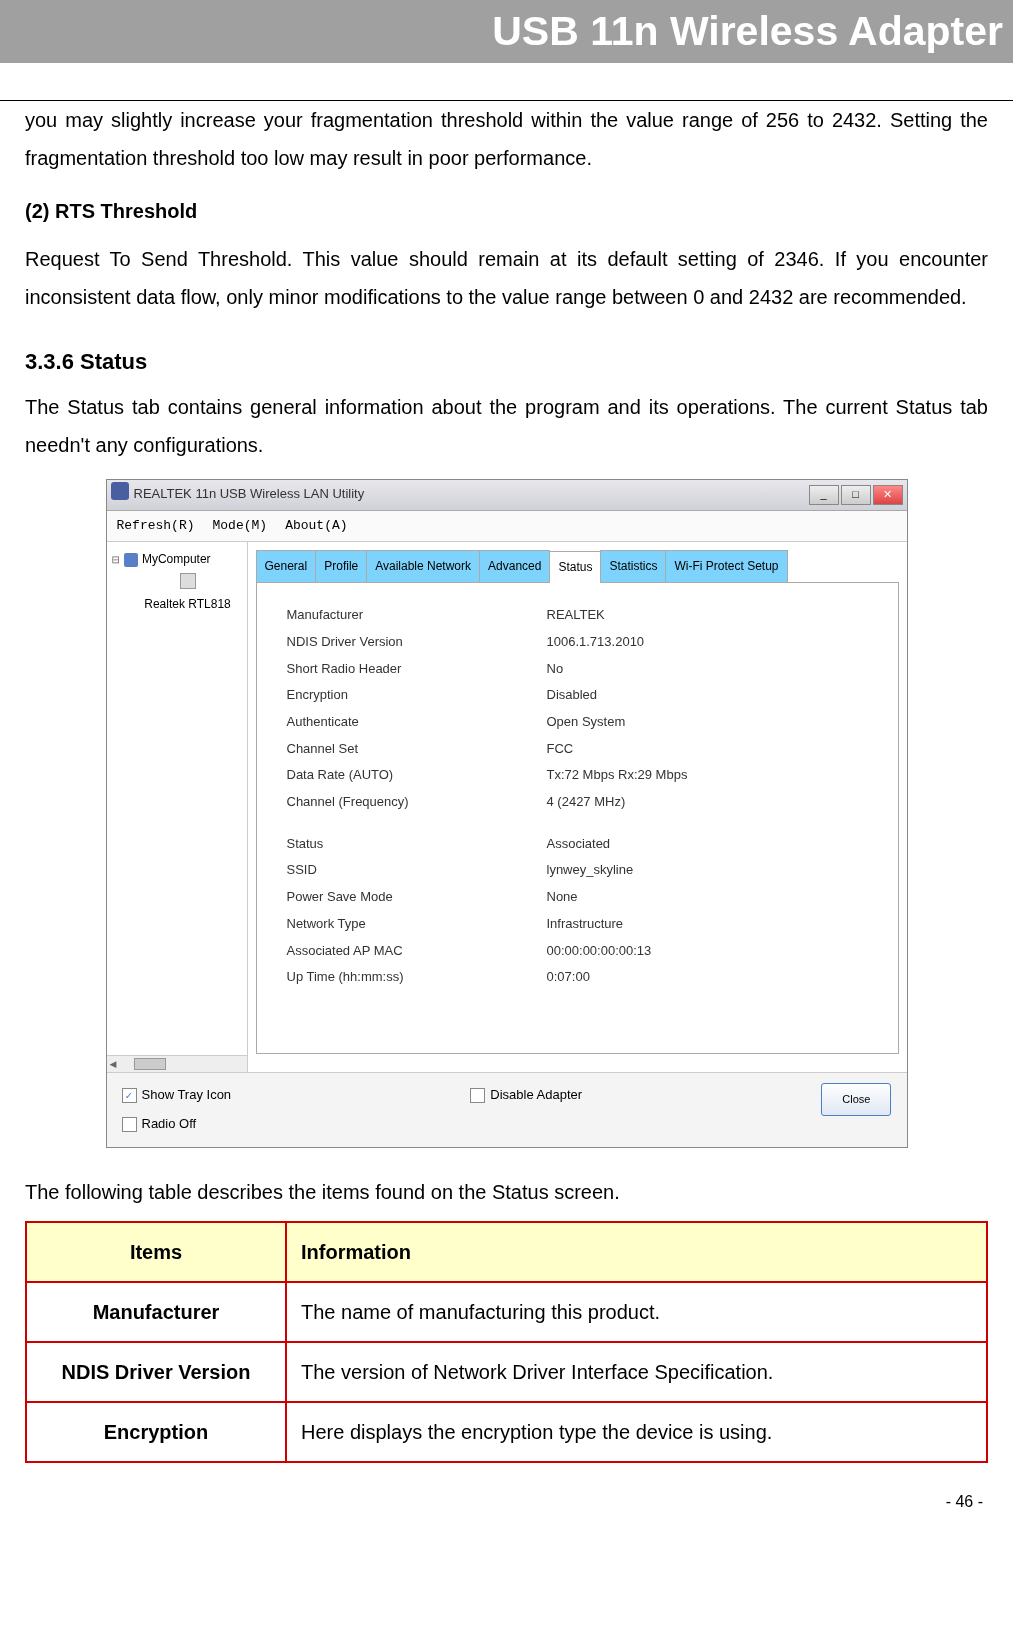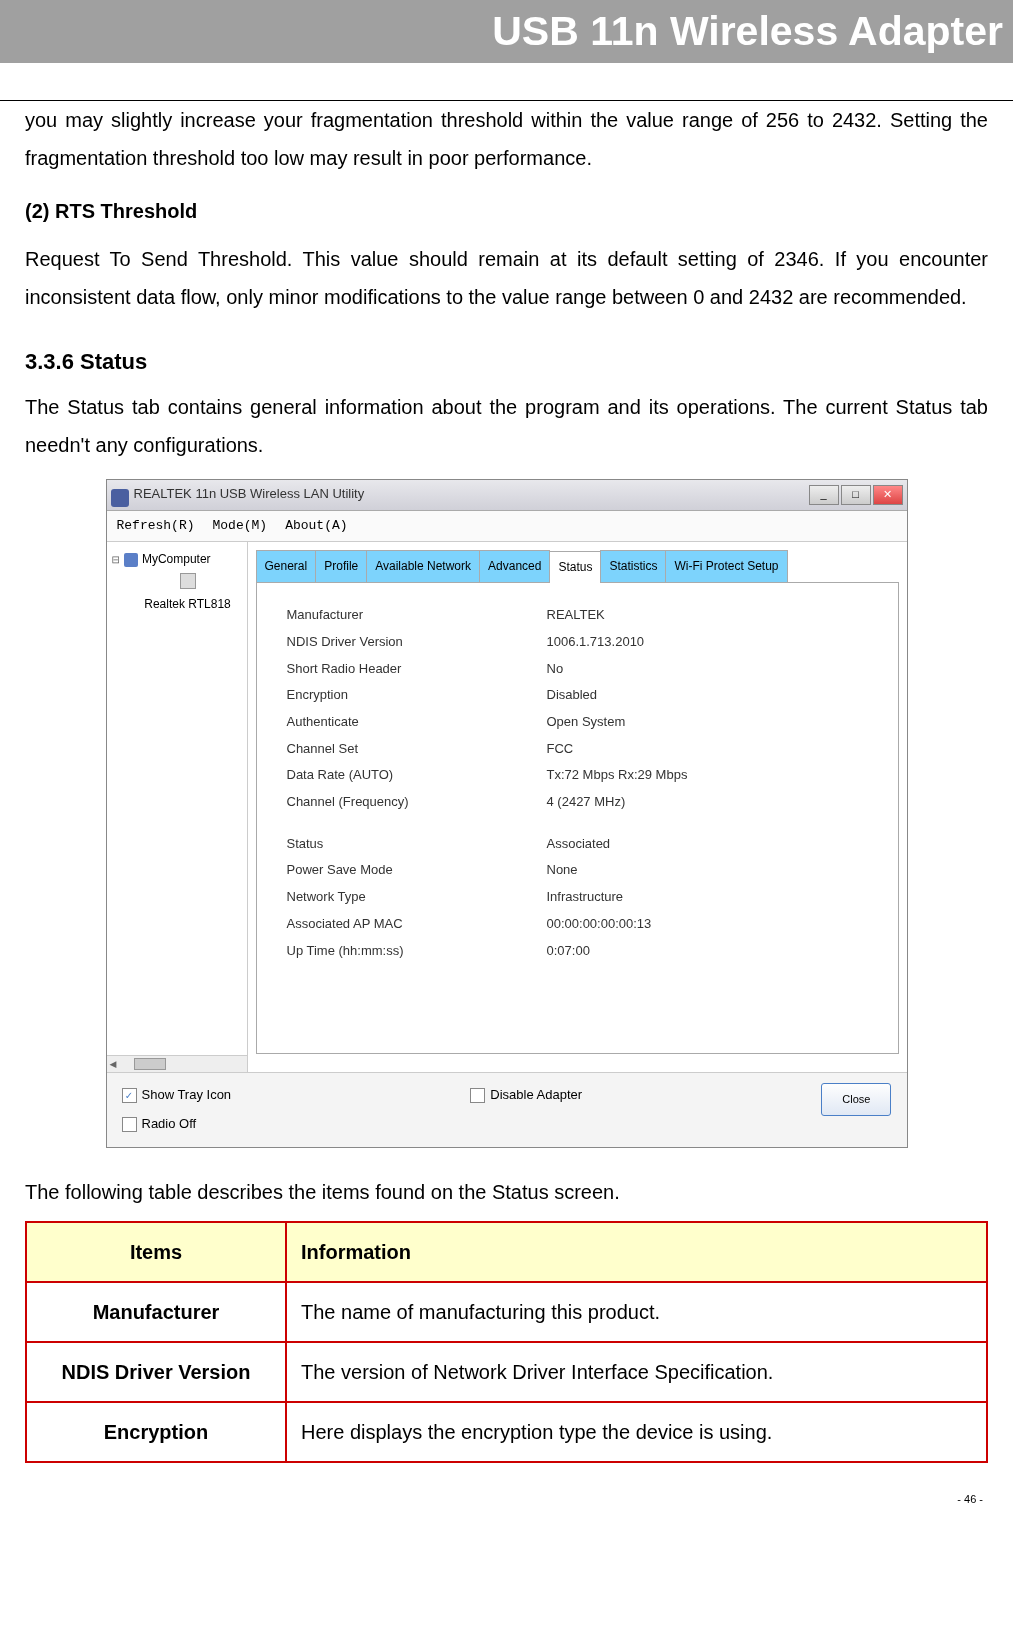--- a/index.html
+++ b/index.html
@@ -55,21 +55,21 @@
       display: flex;
       align-items: center;
       justify-content: space-between;
       background: linear-gradient(#e8e8ec, #d0d0d8);
       border-bottom: 1px solid #aaa;
       padding: 2px 4px;
       height: 26px;
     }
     .title-left {
       display: flex;
-      align-items: flex-end;
+      align-items: flex-start;
       gap: 5px;
     }
     .title-icon {
       width: 18px;
       height: 18px;
       background: #4a5fa0;
       border-radius: 3px;
     }
     .title-text {
       color: #333;
@@ -257,21 +257,21 @@
     }
     .desc-table th:first-child, .desc-table td:first-child {
       text-align: center;
       font-weight: bold;
       width: 230px;
     }
     .page-number {
       text-align: right;
       padding-right: 30px;
       margin-top: 30px;
-      font-size: 11px;
+      font-size: 16px;
     }
   </style>
 </head>
 <body>
 
 <div class="header-bar">
   <span>USB 11n Wireless Adapter</span>
 </div>
 <div class="header-line"></div>
 
@@ -359,20 +359,24 @@
                 <div class="status-row">
                   <div class="status-label">Channel (Frequency)</div>
                   <div class="status-value">4 (2427 MHz)</div>
                 </div>
               </div>
             <div class="status-gap"></div>
             <div id="status-group-2">
                 <div class="status-row">
                   <div class="status-label">Status</div>
                   <div class="status-value">Associated</div>
+                </div>
+                <div class="status-row">
+                  <div class="status-label">SSID</div>
+                  <div class="status-value">lynwey_skyline</div>
                 </div>
                 <div class="status-row">
                   <div class="status-label">Power Save Mode</div>
                   <div class="status-value">None</div>
                 </div>
                 <div class="status-row">
                   <div class="status-label">Network Type</div>
                   <div class="status-value">Infrastructure</div>
                 </div>
                 <div class="status-row">

